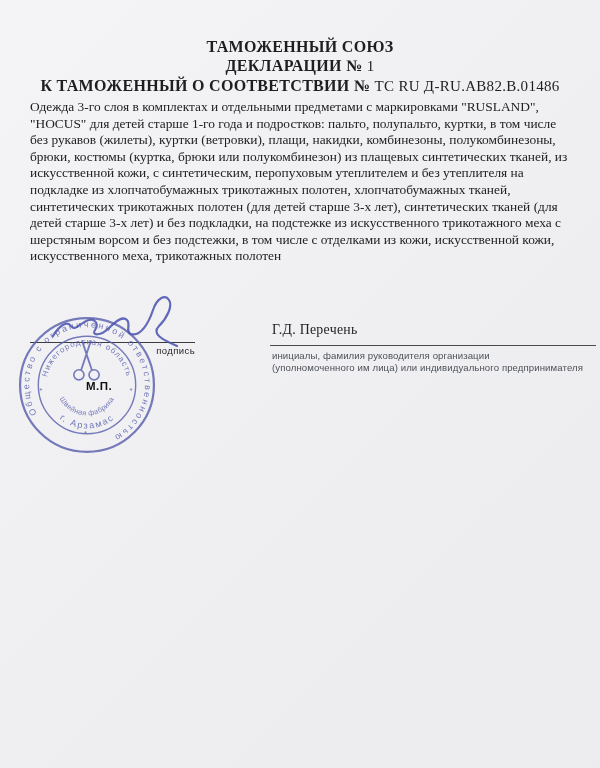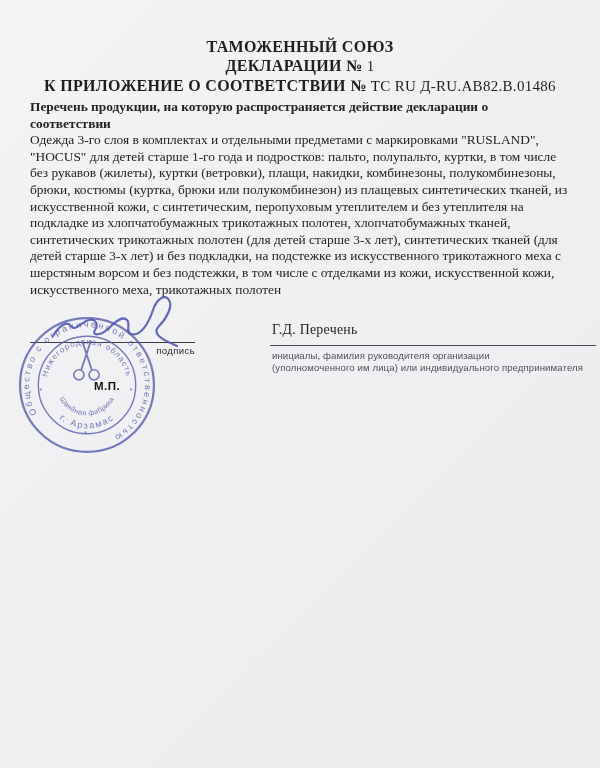--- a/index.html
+++ b/index.html
@@ -38,21 +38,21 @@
   }
   .sig-line.left  { left: 30px;  top: 342px; width: 165px; }
   .sig-line.right { left: 270px; top: 345px; width: 326px; border-top-color: #4a4a50; }
   .sig-caption {
     position: absolute; left: 30px; top: 345px; width: 165px;
     text-align: right;
     font-family: "Liberation Sans", sans-serif;
     font-size: 9.5px; color: #26262a; letter-spacing: 0.4px;
   }
   .mp-mark {
-    position: absolute; left: 94px; top: 380px;
+    position: absolute; left: 86px; top: 380px;
     font-family: "Liberation Sans", sans-serif;
     font-weight: bold; font-size: 11.5px; color: #111;
     letter-spacing: 0.5px;
   }
   .head-name {
     position: absolute; left: 272px; top: 322px;
     font-size: 13.8px; color: #222225; letter-spacing: 0.3px;
   }
   .caption-small {
     position: absolute; left: 272px;
@@ -85,27 +85,26 @@
 
 <div class="page">
 
   <div class="doc-header">
     <div class="row bold">ТАМОЖЕННЫЙ СОЮЗ</div>
     <div class="row">
       <span class="bold">ДЕКЛАРАЦИИ №</span>
       <span class="regular">1</span>
     </div>
     <div class="row">
-      <span class="bold">К ПРИЛОЖЕНИЕ О СООТВЕТСТВИИ №</span>
+      <span class="bold">К ТАМОЖЕННЫЙ О СООТВЕТСТВИИ №</span>
       <span class="regular">ТС RU Д-RU.АВ82.В.01486</span>
     </div>
   </div>
 
   <div class="doc-body">
-    <span class="heading">Перечень продукции, на которую распространяется действие декларации о соответствии</span>
     <span>Одежда 3-го слоя в комплектах и отдельными предметами с маркировками "RUSLAND", "HOCUS" для детей старше 1-го года и подростков: пальто, полупальто, куртки, в том числе без рукавов (жилеты), куртки (ветровки), плащи, накидки, комбинезоны, полукомбинезоны, брюки, костюмы (куртка, брюки или полукомбинезон) из плащевых синтетических тканей, из искусственной кожи, с синтетическим, перопуховым утеплителем и без утеплителя на подкладке из хлопчатобумажных трикотажных полотен, хлопчатобумажных тканей, синтетических трикотажных полотен (для детей старше 3-х лет), синтетических тканей (для детей старше 3-х лет) и без подкладки, на подстежке из искусственного трикотажного меха с шерстяным ворсом и без подстежки, в том числе с отделками из кожи, искусственной кожи, искусственного меха, трикотажных полотен</span>
   </div>
 
   <div class="sig-line left"></div>
   <div class="sig-caption">подпись</div>
   <div class="mp-mark">М.П.</div>
 
   <svg class="stamp-svg" width="142" height="142" viewBox="0 0 140 140">
     <defs>
       <path id="arcOuter" d="M 20.6 98.5 A 57 57 0 0 1 119.4 41.5 A 57 57 0 0 1 20.6 98.5"></path>

